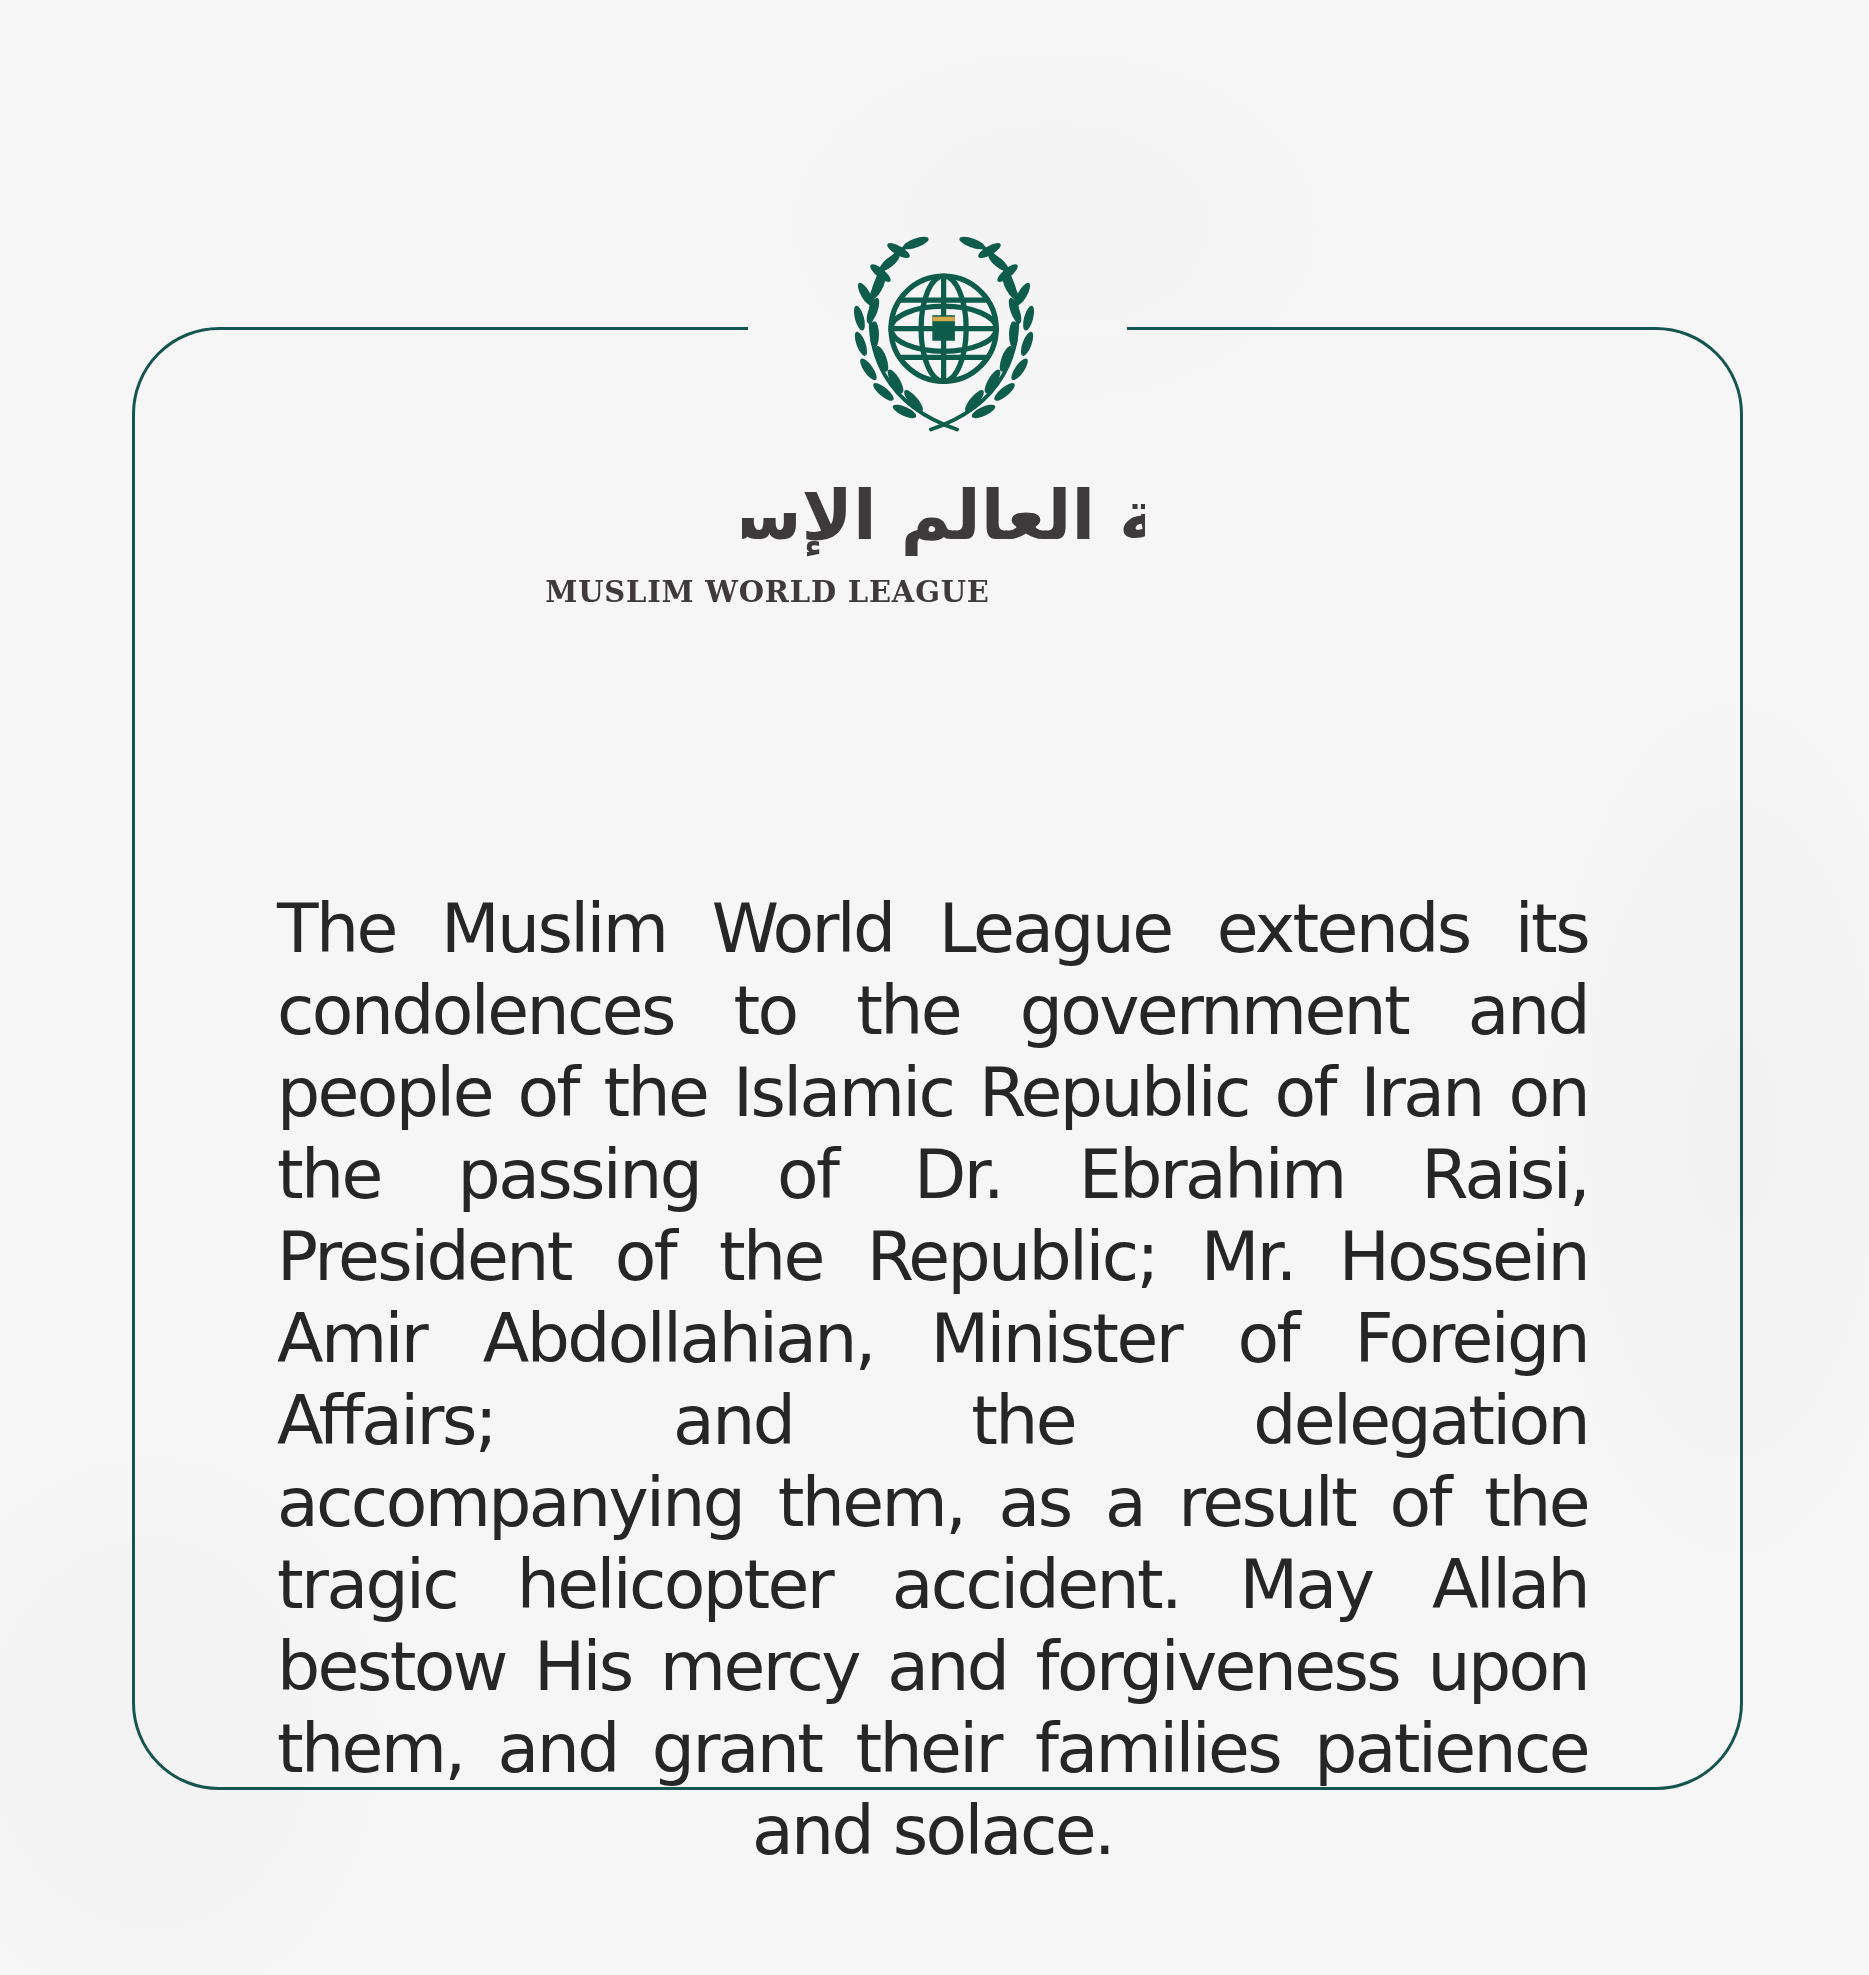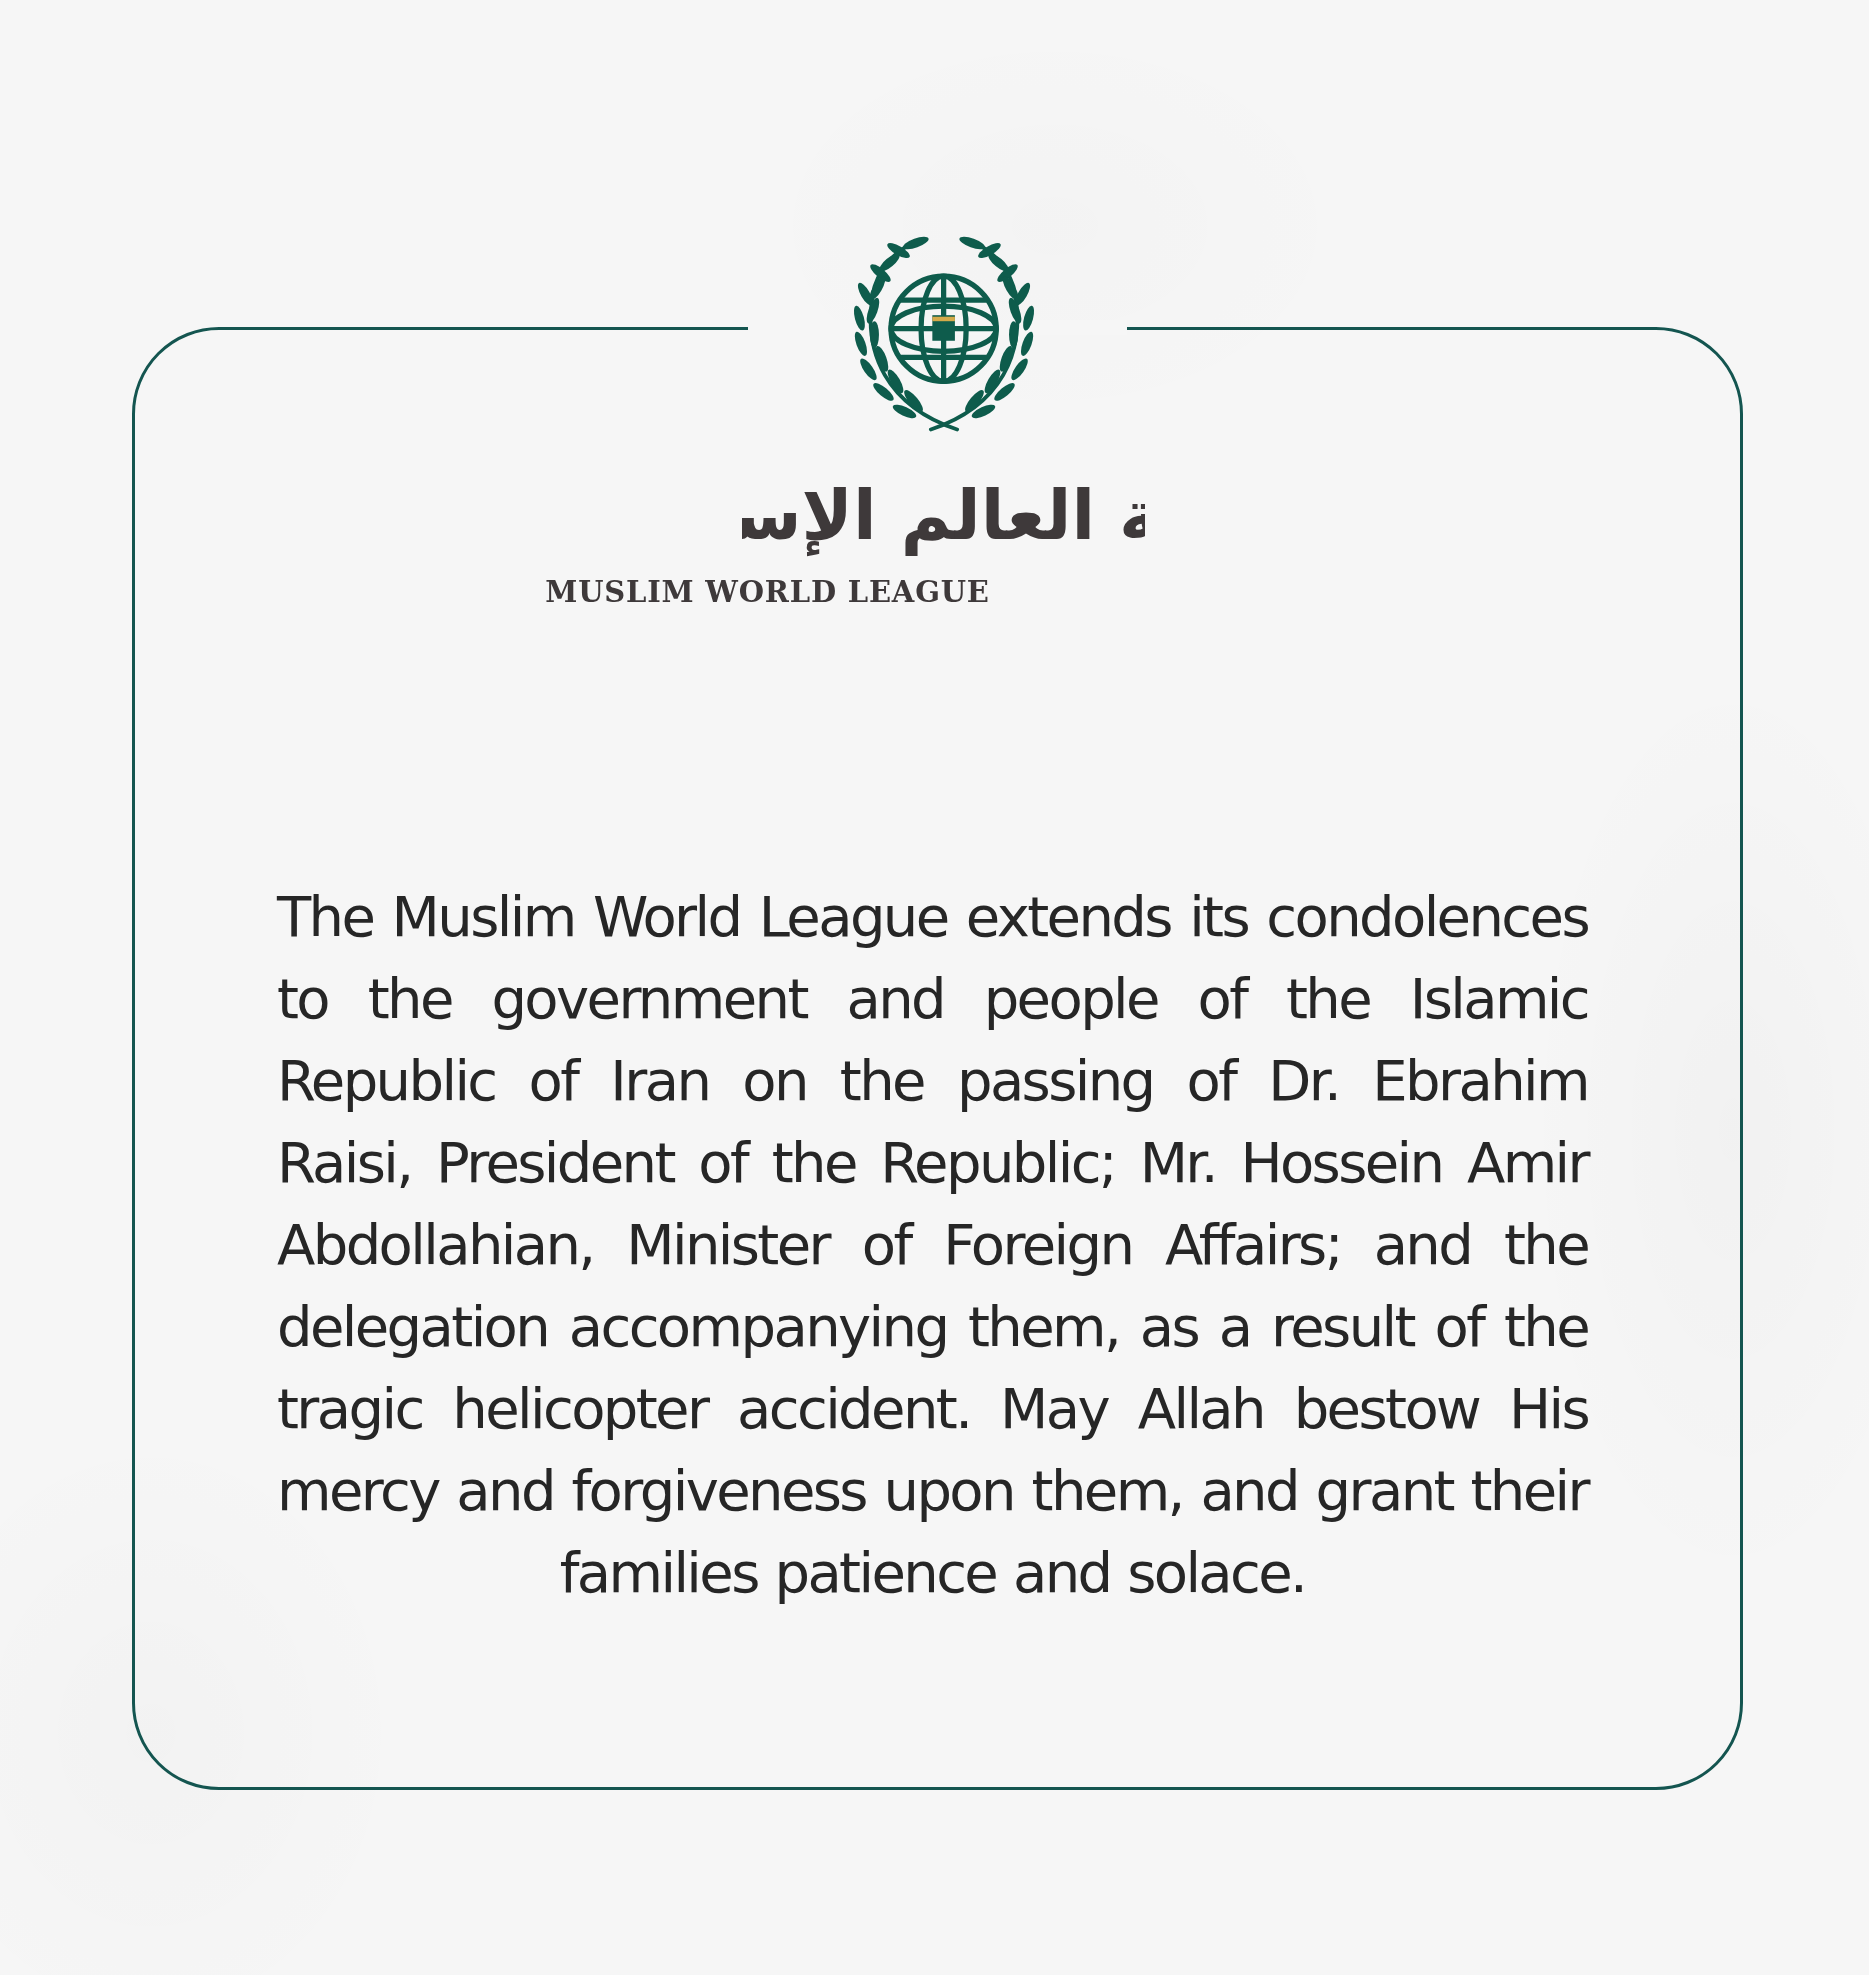--- a/index.html
+++ b/index.html
@@ -67,21 +67,21 @@
       letter-spacing: 0.8px;
       color: #3e393a;
       line-height: 45px;
     }
     .statement {
       position: absolute;
       left: 277px;
       top: 820px;
       width: 1311px;
       font-family: "DejaVu Sans", sans-serif;
-      font-size: 56px;
+      font-size: 68px;
       line-height: 82px;
       color: #262626;
       text-align: justify;
       text-align-last: center;
       letter-spacing: -2.6px;
       word-spacing: 1.5px;
     }
   </style>
 </head>
 <body>

